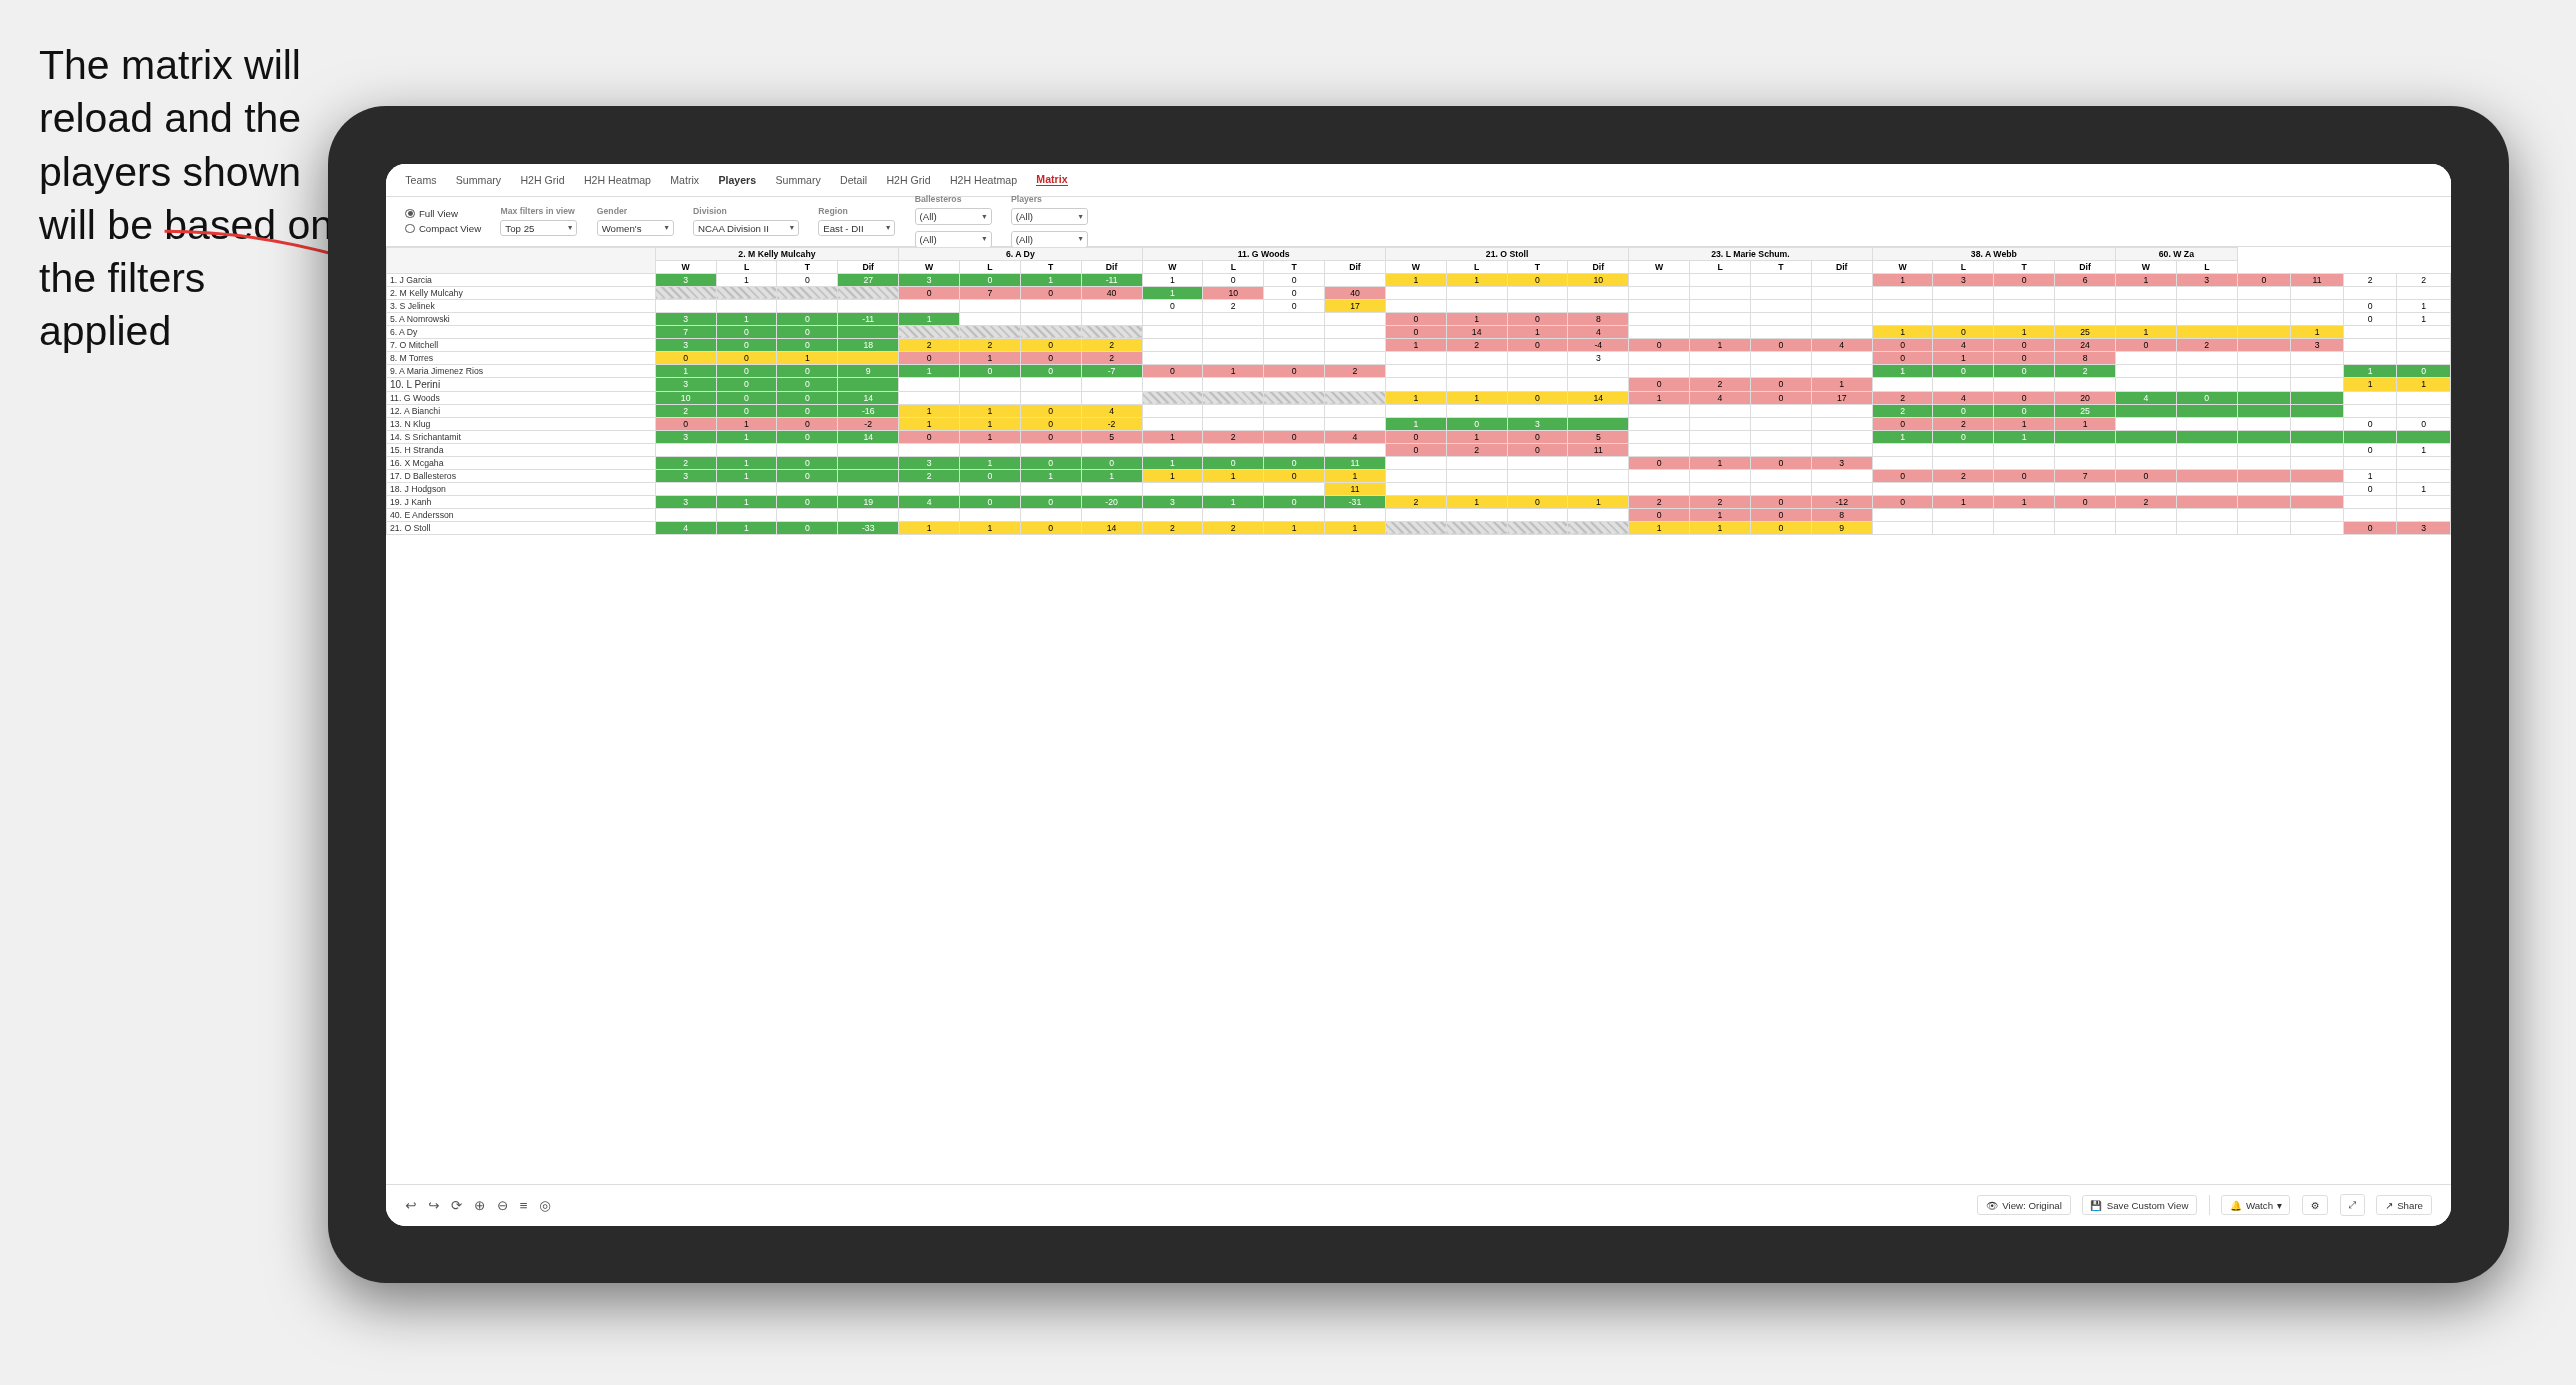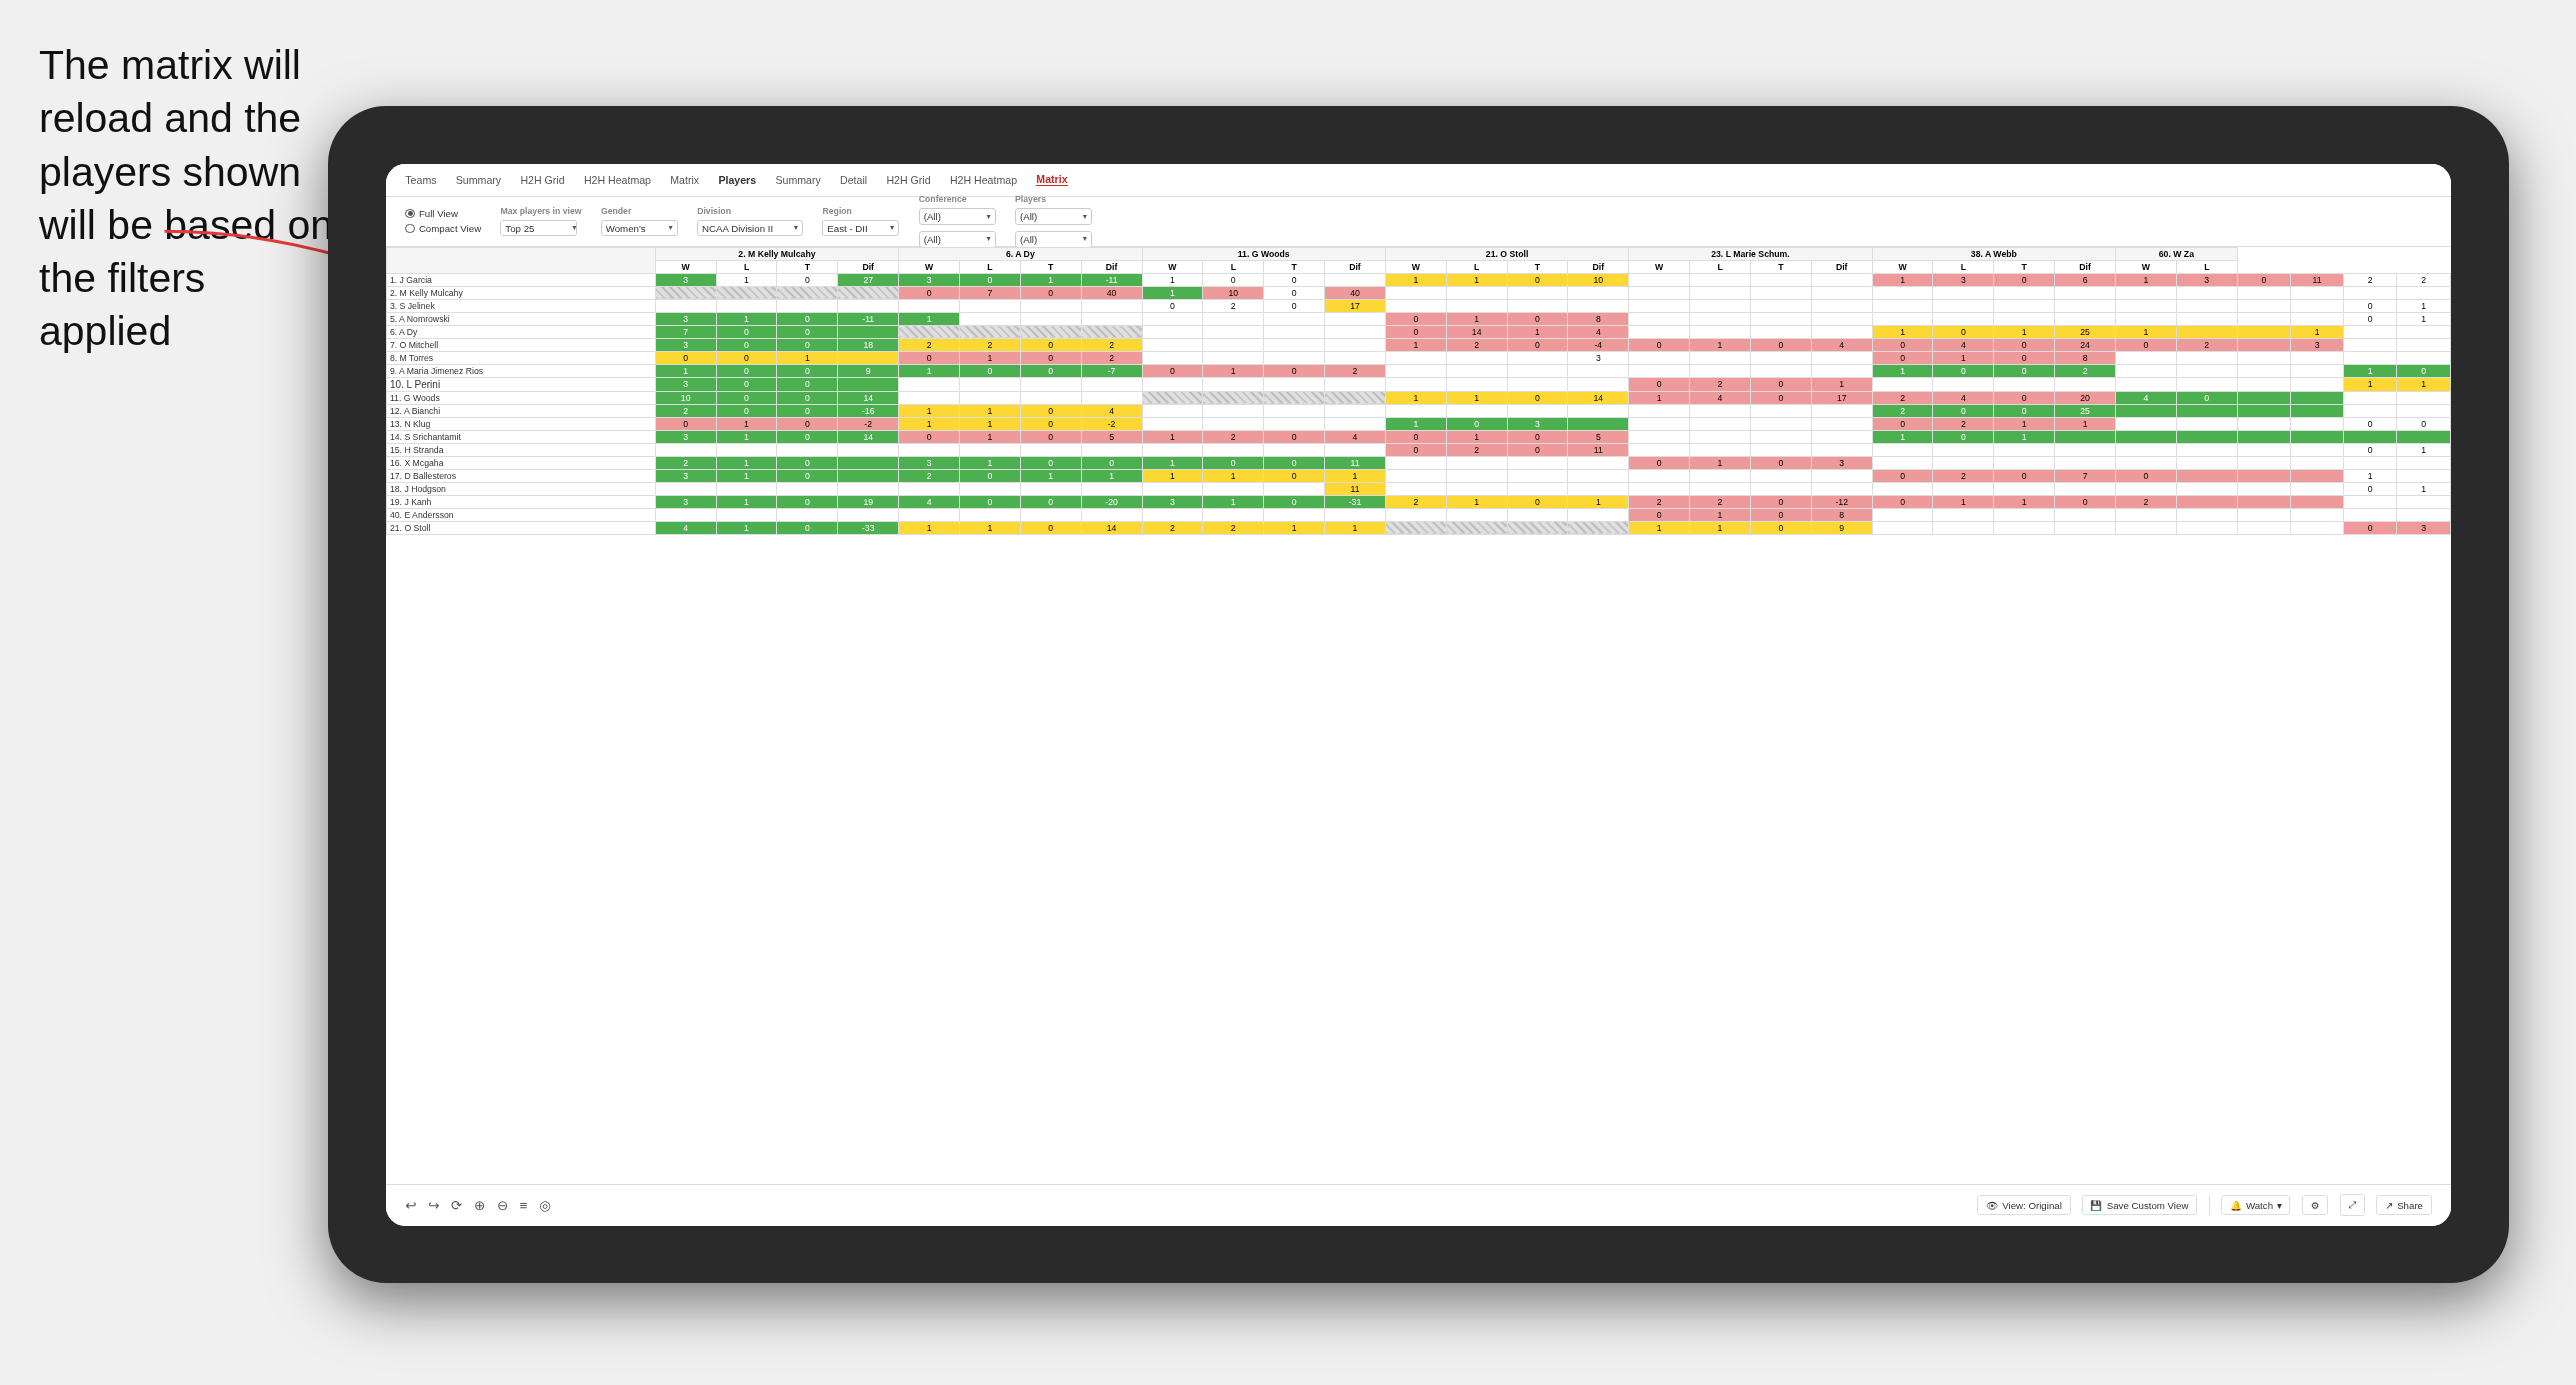--- a/index.html
+++ b/index.html
@@ -339,21 +339,21 @@
           <div class="radio-circle selected"></div>
           <span>Full View</span>
         </div>
         <div class="radio-option">
           <div class="radio-circle"></div>
           <span>Compact View</span>
         </div>
       </div>
 
       <div class="filter-group">
-        <span class="filter-label">Max players in view</span>
+        <span class="filter-label">Max filters in view</span>
         <div class="select-wrapper">
           <select class="filter-select">
             <option>Top 25</option>
             <option>Top 50</option>
             <option>All</option>
           </select>
         </div>
       </div>
 
       <div class="filter-group">
@@ -380,21 +380,21 @@
         <span class="filter-label">Region</span>
         <div class="select-wrapper">
           <select class="filter-select">
             <option>East - DII</option>
             <option>West - DII</option>
           </select>
         </div>
       </div>
 
       <div class="filter-group">
-        <span class="filter-label">Conference</span>
+        <span class="filter-label">Ballesteros</span>
         <div class="select-wrapper">
           <select class="filter-select">
             <option>(All)</option>
           </select>
         </div>
         <div class="select-wrapper" style="margin-top:1.9px;">
           <select class="filter-select">
             <option>(All)</option>
           </select>
         </div>

